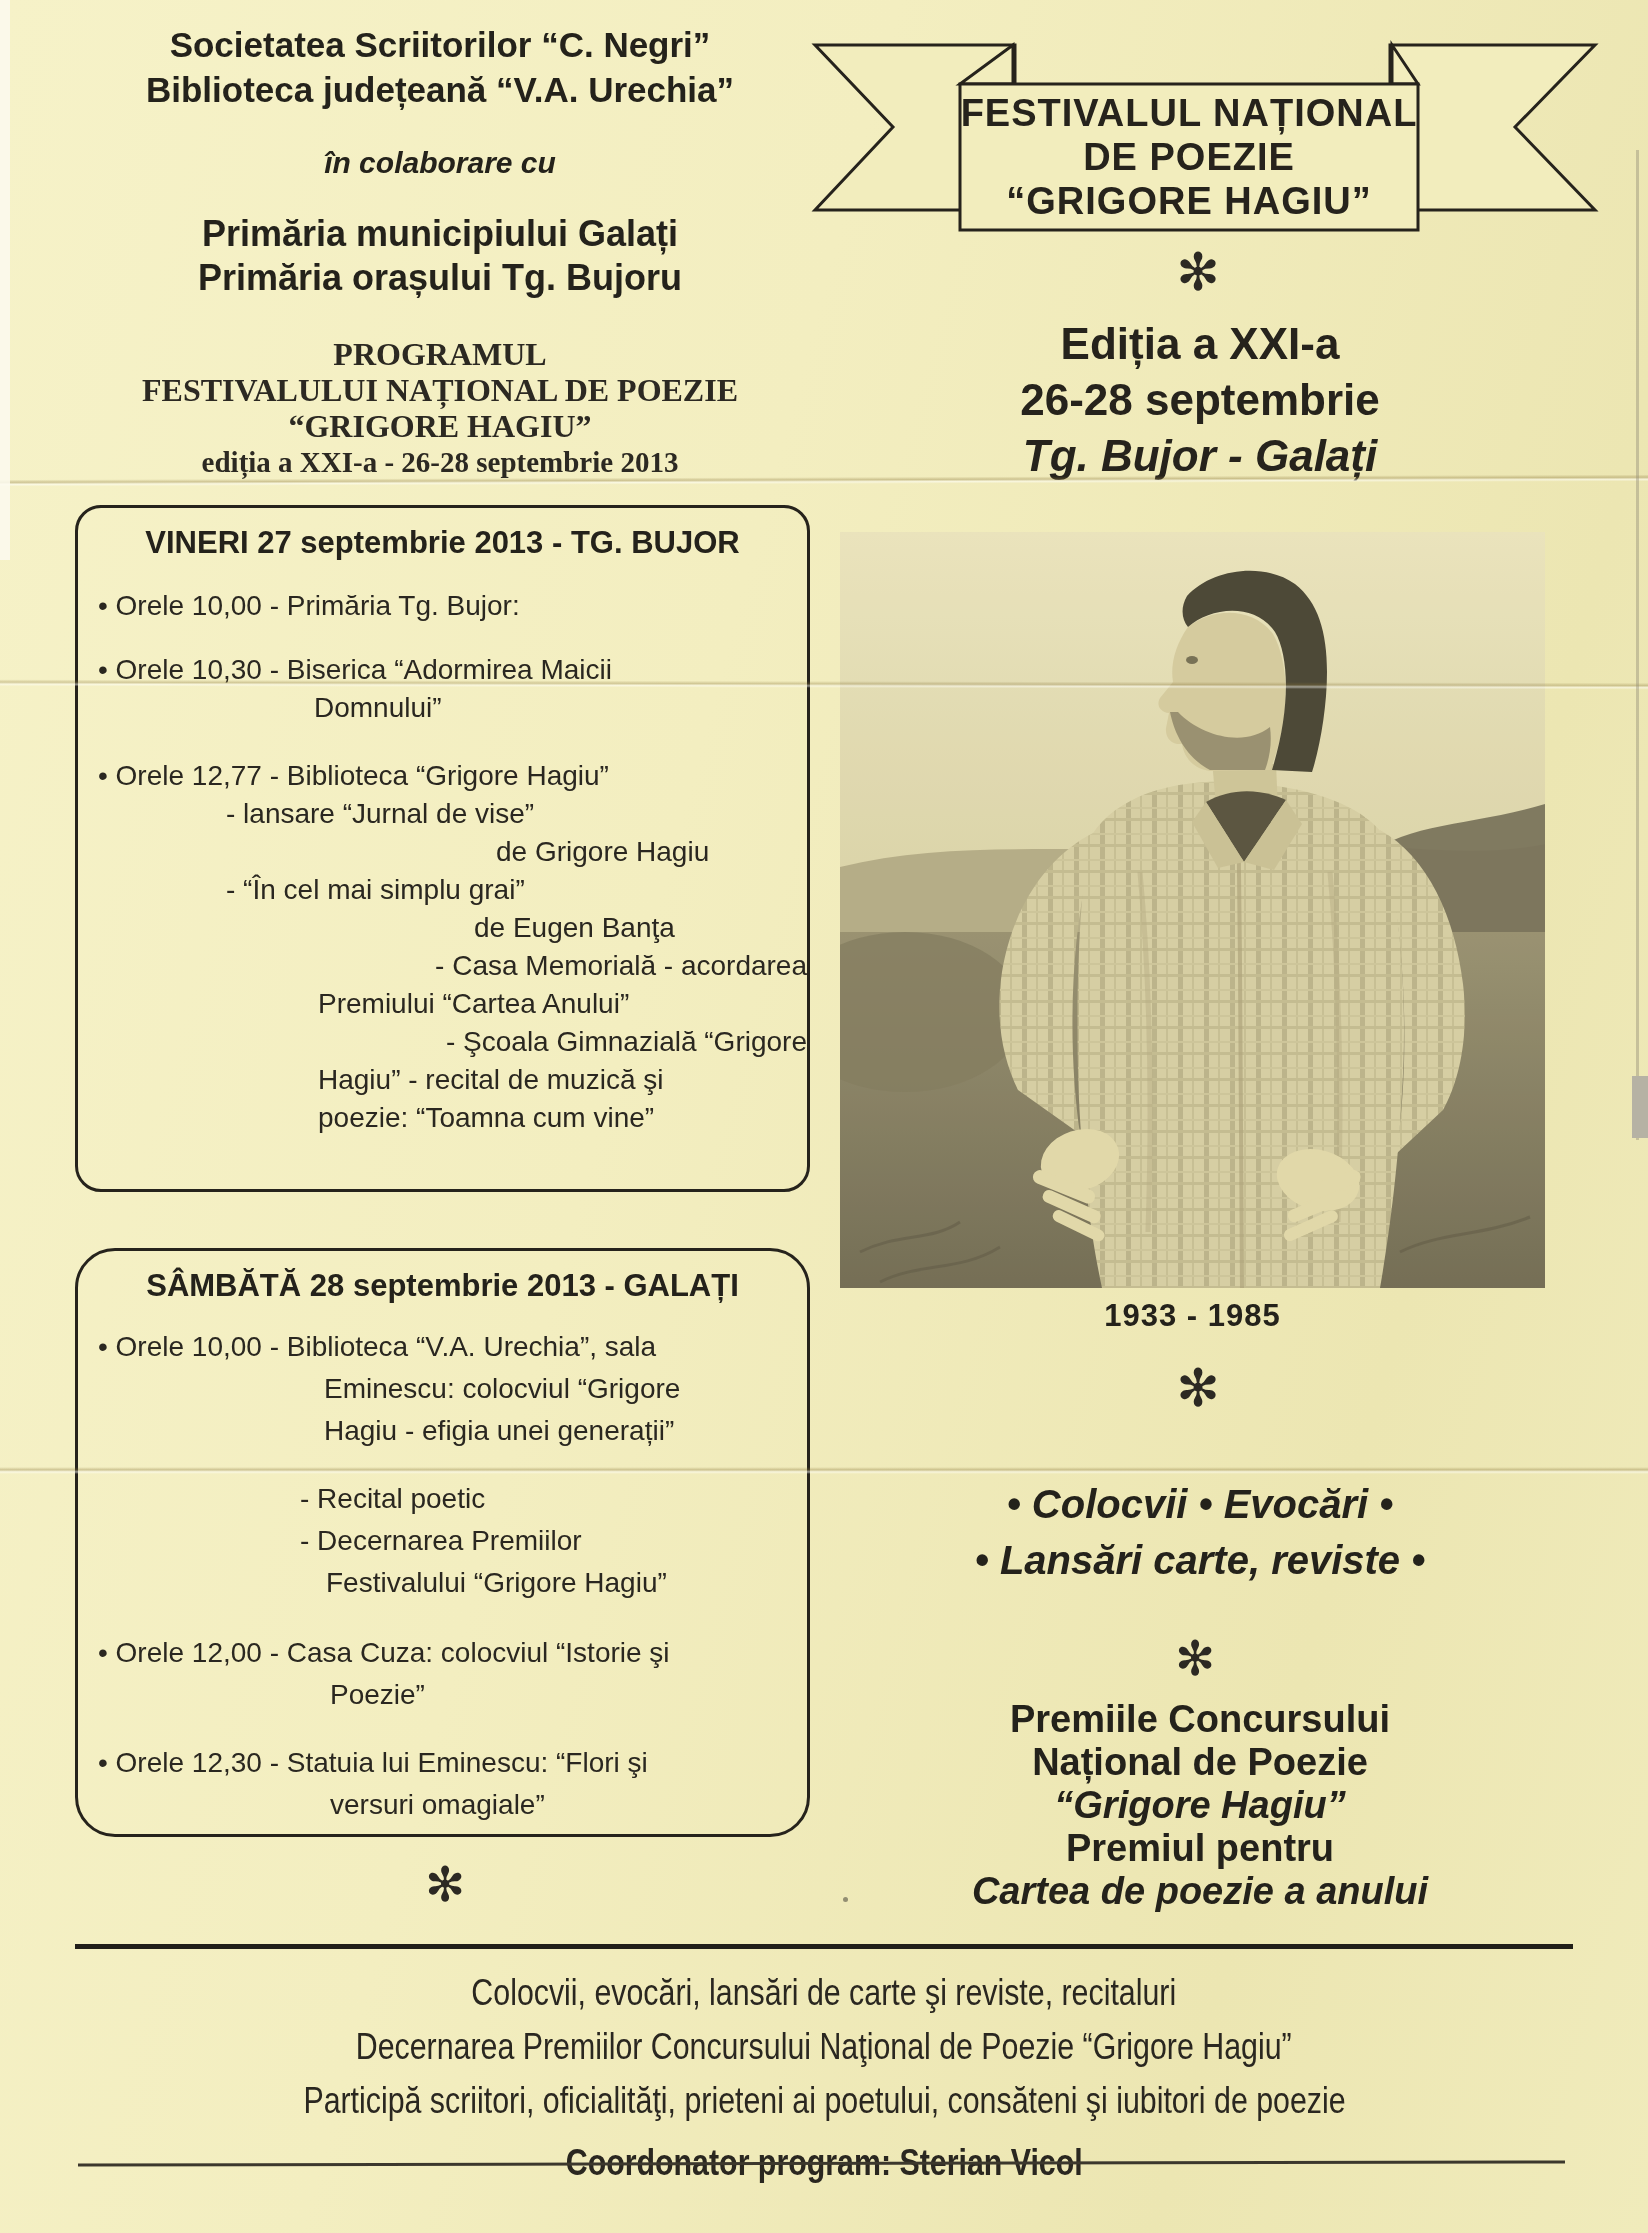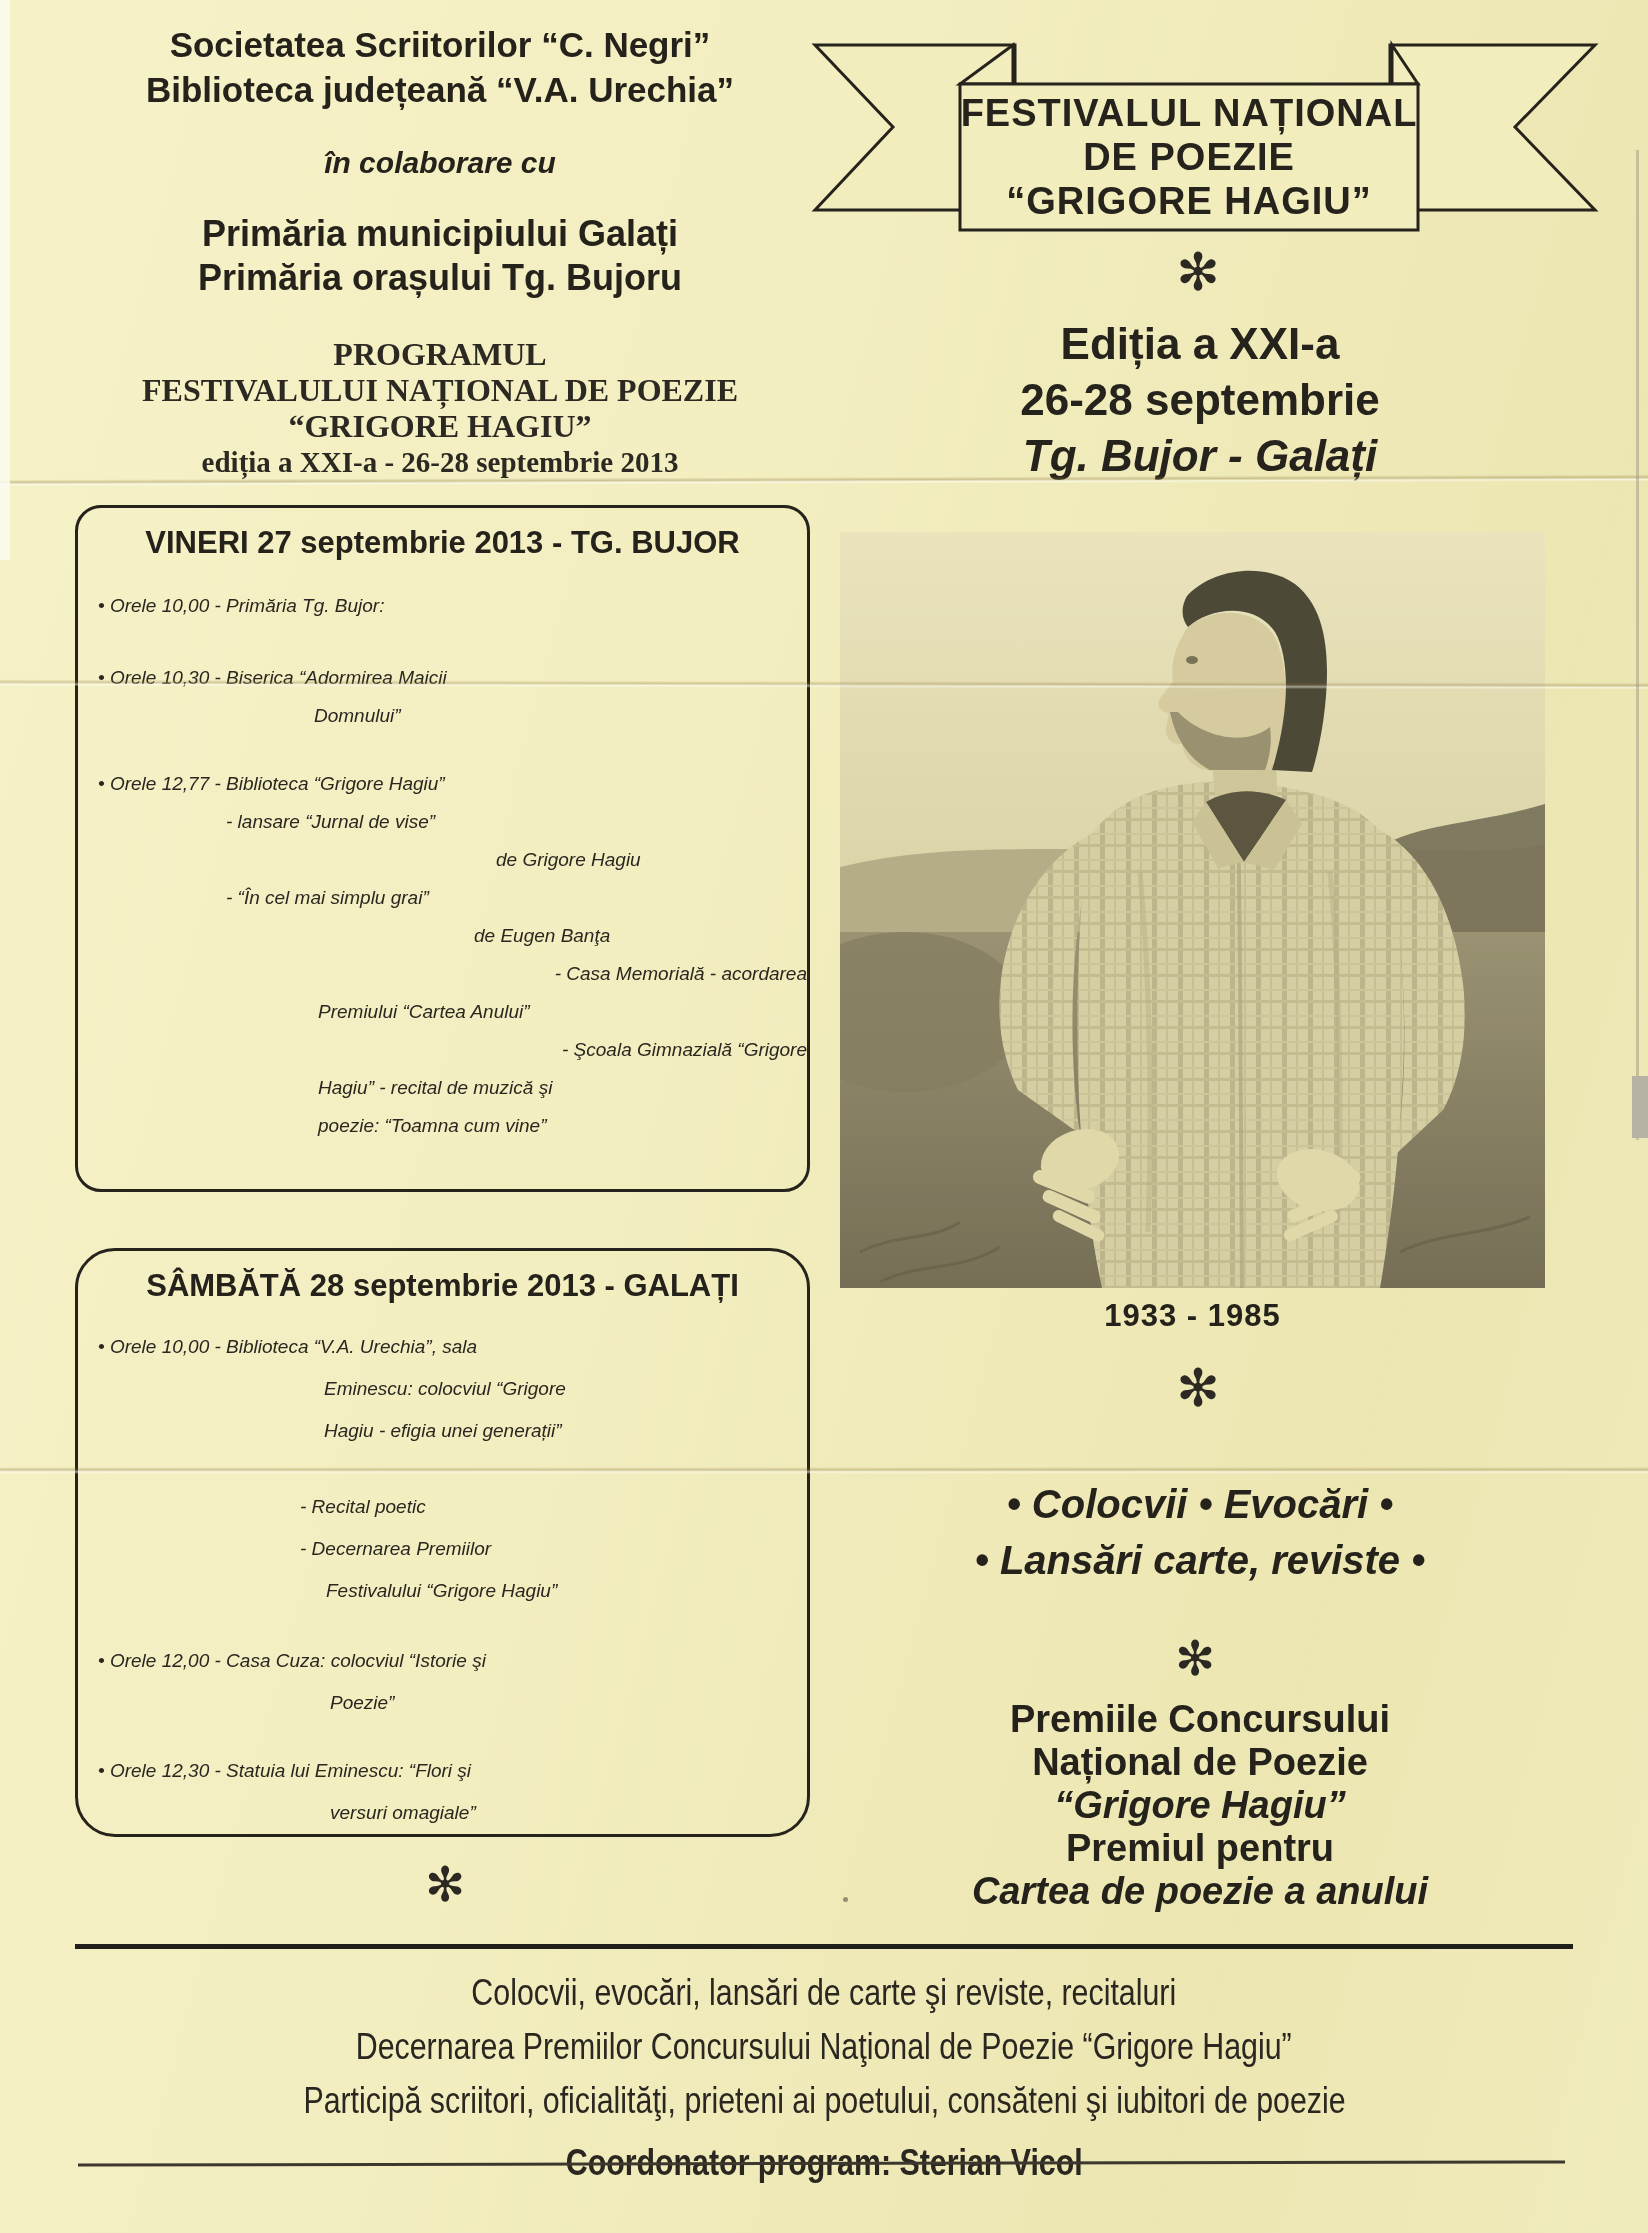--- a/index.html
+++ b/index.html
@@ -36,36 +36,36 @@
   .edition .eline{white-space:nowrap;}
 
   .photo{left:840px;top:532px;width:705px;height:756px;}
   .caption{left:840px;top:1298px;width:705px;text-align:center;font-weight:bold;font-size:31px;letter-spacing:1px;}
 
   
   .box{position:absolute;left:75px;width:735px;border:3px solid #26231c;border-radius:40px;box-sizing:border-box;}
   #friday-box{top:505px;height:687px;border-radius:26px;}
   #saturday-box{top:1248px;height:589px;}
   .boxtitle{margin-top:17px;text-align:center;font-weight:bold;font-size:31px;white-space:nowrap;}
-  .lines{margin-top:26px;font-size:19px;line-height:38px;color:#2a2720;font-style:italic;}
+  .lines{margin-top:26px;font-size:28px;line-height:38px;color:#2a2720;}
   #saturday-box .lines{line-height:42px;margin-top:22px;}
   .ln{white-space:nowrap;}
   
   .ia{margin-left:20px;}
   .ib{margin-left:236px;}
   .ic{margin-left:148px;}
   .id{margin-left:214px;text-align:right;}
   .id2{margin-left:240px;}
   .ie{margin-left:418px;}
   .ie2{margin-left:396px;}
   .sb{margin-left:246px;}
   .sb2{margin-left:252px;}
   .sc2{margin-left:222px;}
   .sc3{margin-left:248px;}
-  .g26{margin-top:26px;} .g28{margin-top:28px;} .g30{margin-top:30px;} .g34{margin-top:34px;}
+  .g26{margin-top:26px;} .g28{margin-top:28px;} .g30{margin-top:30px;} .g34{margin-top:26px;}
 
   .highlights{left:880px;top:1476px;width:640px;text-align:center;font-size:40px;font-weight:bold;font-style:italic;line-height:56px;}
   .highlights .hline{white-space:nowrap;}
 
   .awards{left:870px;top:1698px;width:660px;text-align:center;font-size:38px;font-weight:bold;line-height:43px;}
   .awards .aline{white-space:nowrap;}
 
   .rule-top{left:75px;top:1944px;width:1498px;height:5px;background:#211f19;}
   .rule-bottom{left:78px;top:2162px;width:1487px;height:3px;background:#3c382d;transform:rotate(-0.12deg);}
 

